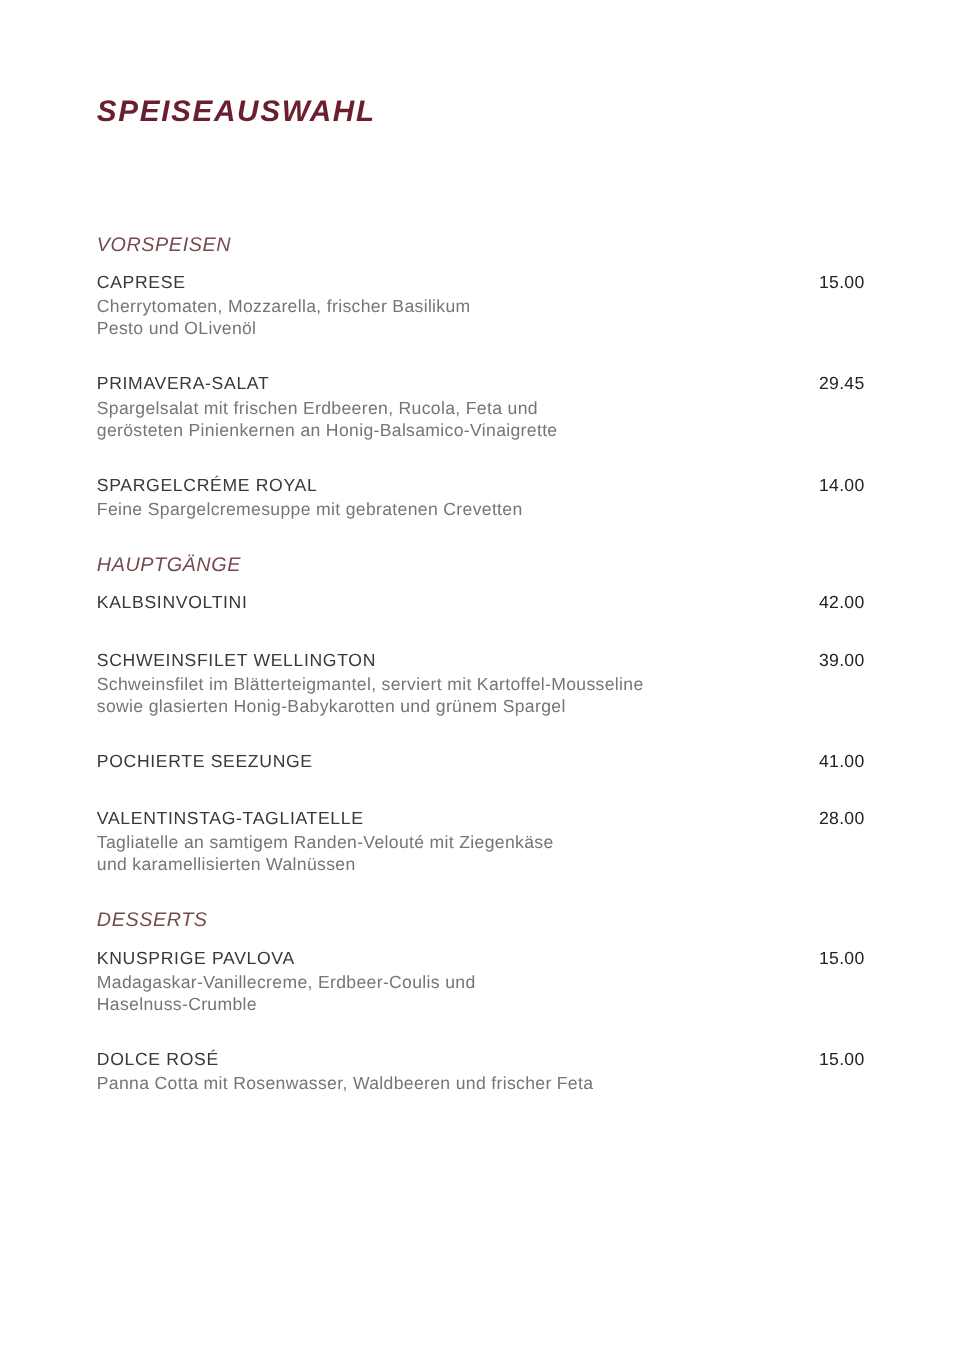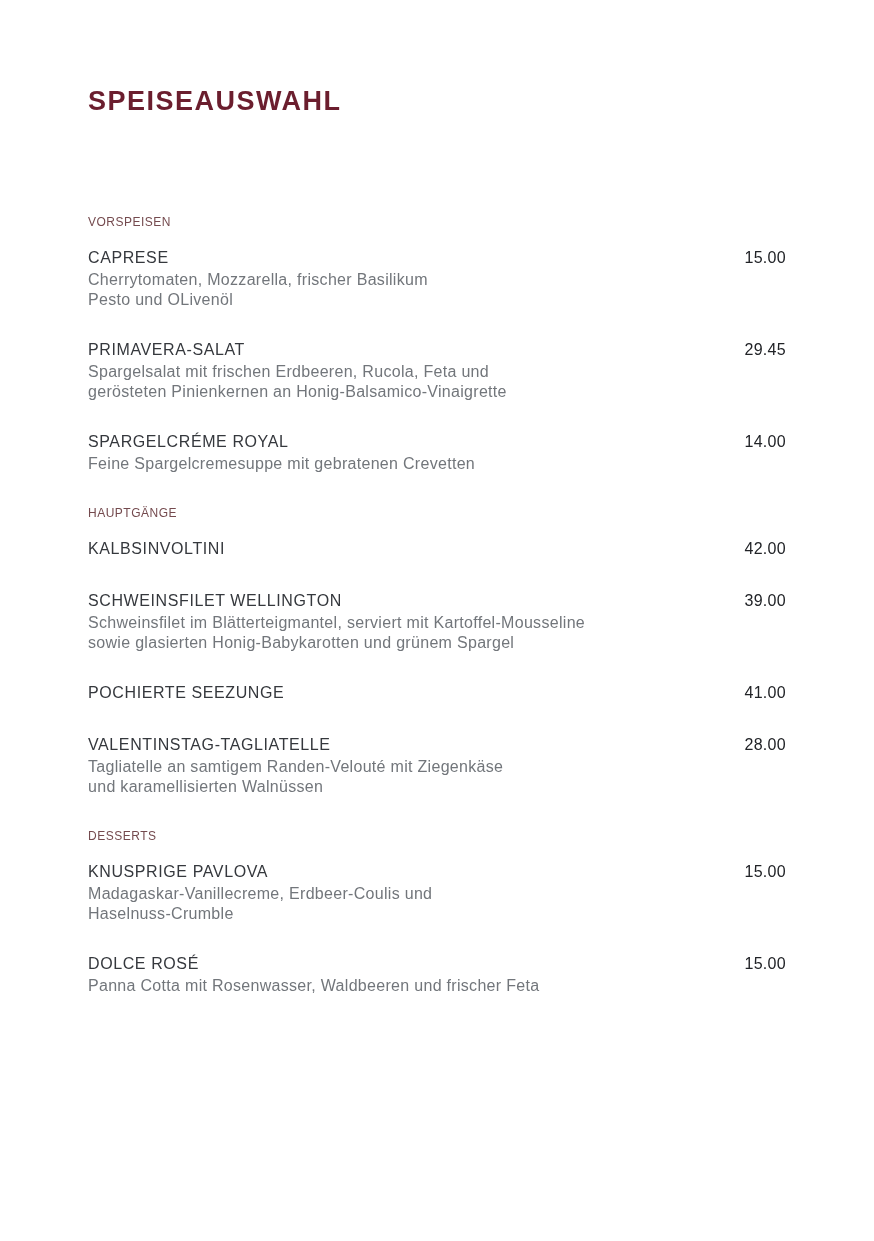--- a/index.html
+++ b/index.html
@@ -20,34 +20,36 @@
     padding: 88px 88px 0 88px;
     background: var(--background, #ffffff);
   }
   .page-title {
     margin: 0;
     font-size: 27px;
     font-weight: 600;
     letter-spacing: 1.5px;
     line-height: 27px;
     color: var(--title, #6b1e2e);
+    font-style: italic;
   }
   .menu {
     margin-top: 96px;
   }
   .menu-section {
     margin-bottom: 18px;
   }
   .section-title {
     margin: 16px 0 13px 0;
-    font-size: 12px;
+    font-size: 18px;
     font-weight: 500;
     letter-spacing: 0.5px;
     line-height: 22px;
     color: var(--section_header, #744a4e);
+    font-style: italic;
   }
   .menu-item {
     margin-bottom: 28px;
   }
   .item-row {
     display: flex;
     justify-content: space-between;
     align-items: baseline;
   }
   .item-name {

